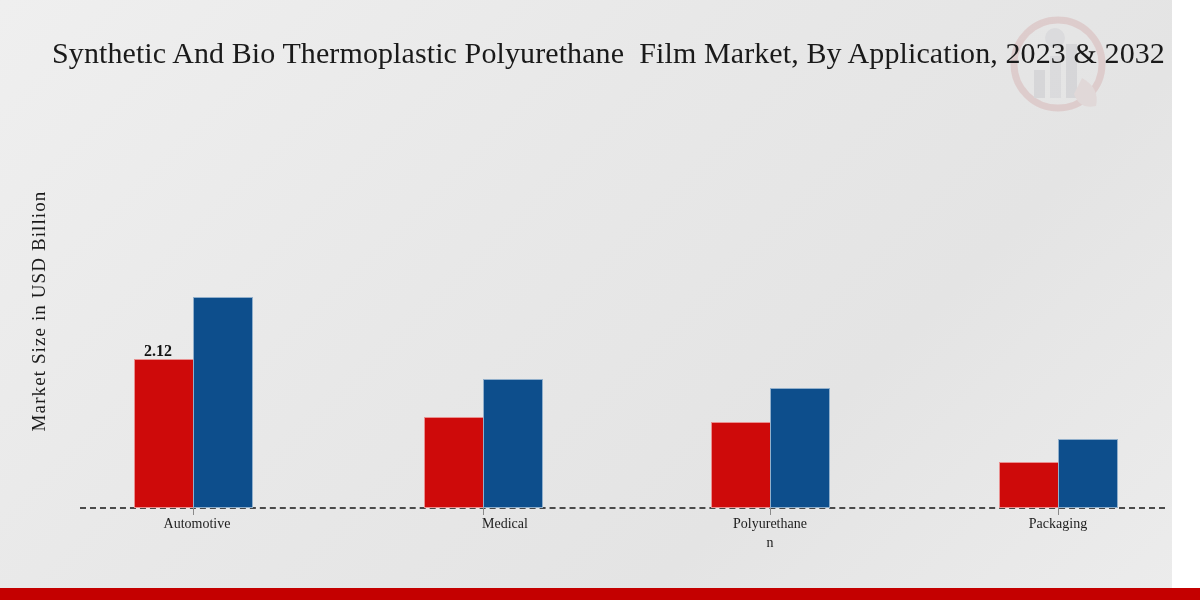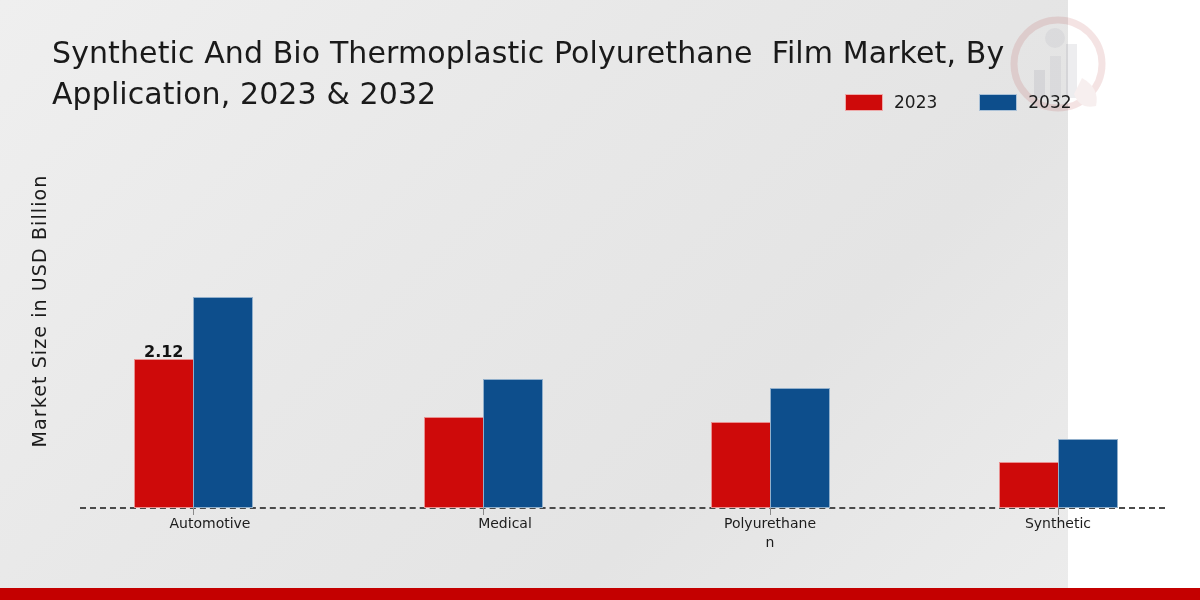--- a/index.html
+++ b/index.html
@@ -9,24 +9,25 @@
   }
   body {
     width: 1200px;
     height: 600px;
     overflow: hidden;
     font-family: "DejaVu Sans", "Liberation Sans", sans-serif;
   }
 
   #infographic {
     position: relative;
-    width: 1068px;
+    width: 1172px;
     height: 600px;
     background: linear-gradient(135deg, #efefef 0%, #e8e8e8 40%, #e4e4e4 70%, #ececec 100%);
     box-sizing: border-box;
+    font-family: Liberation Serif, serif;
   }
 
   
   .watermark {
     position: absolute;
     left: 1008px;
     top: 8px;
     width: 108px;
     height: 112px;
     opacity: 0.13;
@@ -160,56 +161,46 @@
       <rect x="26" y="62" width="11" height="28" fill="#7a7a8a"></rect>
       <rect x="42" y="48" width="11" height="42" fill="#9a9aaa"></rect>
       <rect x="58" y="36" width="11" height="54" fill="#7a7a8a"></rect>
       <circle cx="47" cy="30" r="10" fill="#9a9aaa"></circle>
       <path d="M74 70 q18 10 14 28 q-16 4 -22 -12 z" fill="#c98a8a"></path>
     </svg>
   </div>
 
   <div class="title">Synthetic And Bio Thermoplastic Polyurethane  Film Market, By Application, 2023 &amp; 2032</div>
 
-  <div class="legend">
-    <div class="legend-item">
-      <span class="legend-swatch" style="background:#ce0a0a"></span>
-      <span class="legend-label">2023</span>
-    </div>
-    <div class="legend-item">
-      <span class="legend-swatch" style="background:#0d4e8c"></span>
-      <span class="legend-label">2032</span>
-    </div>
-  </div>
 
   <div class="y-axis-title">Market Size in USD Billion</div>
 
   <div class="plot">
 
     <div class="baseline"></div>
 
     <div class="bar" style="left:134px; width:58px; height:147px; background:#ce0a0a;"></div>
     <div class="bar" style="left:193px; width:58px; height:209px; background:#0d4e8c;"></div>
     <div class="bar-label" style="left:144px; top:342px;">2.12</div>
     <div class="tick" style="left:193px;"></div>
-    <div class="cat-label" style="left:150px;">Automotive</div>
+    <div class="cat-label" style="left:137px;">Automotive</div>
 
     <div class="bar" style="left:424px; width:58px; height:89px; background:#ce0a0a;"></div>
     <div class="bar" style="left:483px; width:58px; height:127px; background:#0d4e8c;"></div>
     <div class="tick" style="left:483px;"></div>
     <div class="cat-label" style="left:445px;">Medical</div>
 
     <div class="bar" style="left:711px; width:58px; height:84px; background:#ce0a0a;"></div>
     <div class="bar" style="left:770px; width:58px; height:118px; background:#0d4e8c;"></div>
     <div class="tick" style="left:770px;"></div>
     <div class="cat-label" style="left:710px; width:120px; white-space:pre-line;">Polyurethane
 n</div>
 
     <div class="bar" style="left:999px; width:58px; height:44px; background:#ce0a0a;"></div>
     <div class="bar" style="left:1058px; width:58px; height:67px; background:#0d4e8c;"></div>
     <div class="tick" style="left:1058px;"></div>
-    <div class="cat-label" style="left:998px;">Synthetic</div>
+    <div class="cat-label" style="left:998px;">Packaging</div>
 
   </div>
 
   <div class="bottom-band" style="background:#c40000;"></div>
 
 </div>
 
 </body></html>

